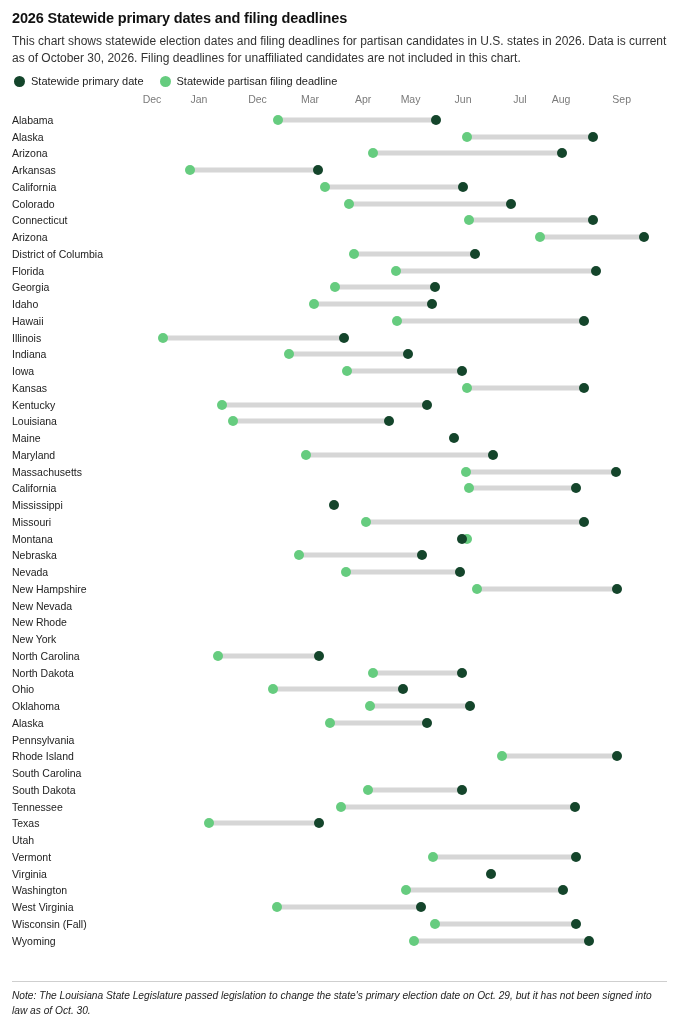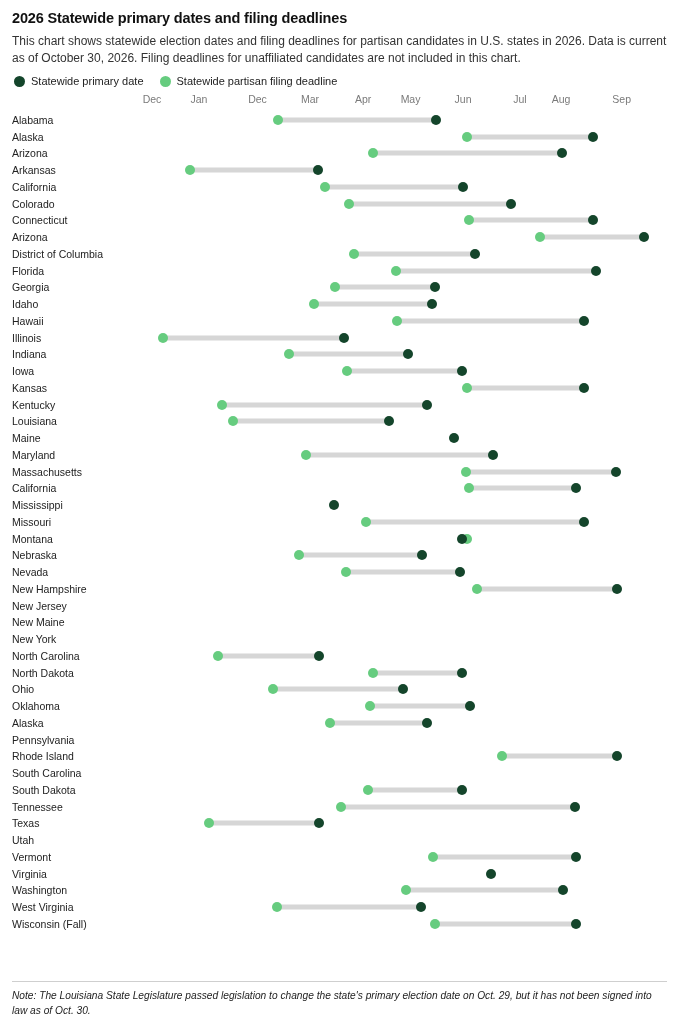--- a/index.html
+++ b/index.html
@@ -320,24 +320,24 @@
           <div class="dot filing" style="left: 334.425px;"></div>
           <div class="dot primary" style="left: 447.545px;"></div>
         </div>
         <div class="row">
           <div class="row-label">New Hampshire</div>
           <div class="conn" style="left: 464.715px; width: 139.885px;"></div>
           <div class="dot filing" style="left: 464.715px;"></div>
           <div class="dot primary" style="left: 604.6px;"></div>
         </div>
         <div class="row">
-          <div class="row-label">New Jersey</div>
-        </div>
-        <div class="row">
-          <div class="row-label">New Maine</div>
+          <div class="row-label">New Nevada</div>
+        </div>
+        <div class="row">
+          <div class="row-label">New Rhode</div>
         </div>
         <div class="row">
           <div class="row-label">New York</div>
         </div>
         <div class="row">
           <div class="row-label">North Carolina</div>
           <div class="conn" style="left: 205.65px; width: 101px;"></div>
           <div class="dot filing" style="left: 205.65px;"></div>
           <div class="dot primary" style="left: 306.65px;"></div>
         </div>
@@ -419,17 +419,23 @@
           <div class="conn" style="left: 265.24px; width: 143.925px;"></div>
           <div class="dot filing" style="left: 265.24px;"></div>
           <div class="dot primary" style="left: 409.165px;"></div>
         </div>
         <div class="row">
           <div class="row-label">Wisconsin (Fall)</div>
           <div class="conn" style="left: 422.8px; width: 141.4px;"></div>
           <div class="dot filing" style="left: 422.8px;"></div>
           <div class="dot primary" style="left: 564.2px;"></div>
         </div>
+        <div class="row">
+          <div class="row-label">Wyoming</div>
+          <div class="conn" style="left: 401.59px; width: 175.74px;"></div>
+          <div class="dot filing" style="left: 401.59px;"></div>
+          <div class="dot primary" style="left: 577.33px;"></div>
+        </div>
       </div>
   </div>
 
   <div class="note">Note: The Louisiana State Legislature passed legislation to change the state's primary election date on Oct. 29, but it has not been signed into law as of Oct. 30.</div>
 </div>
 
 </body></html>

